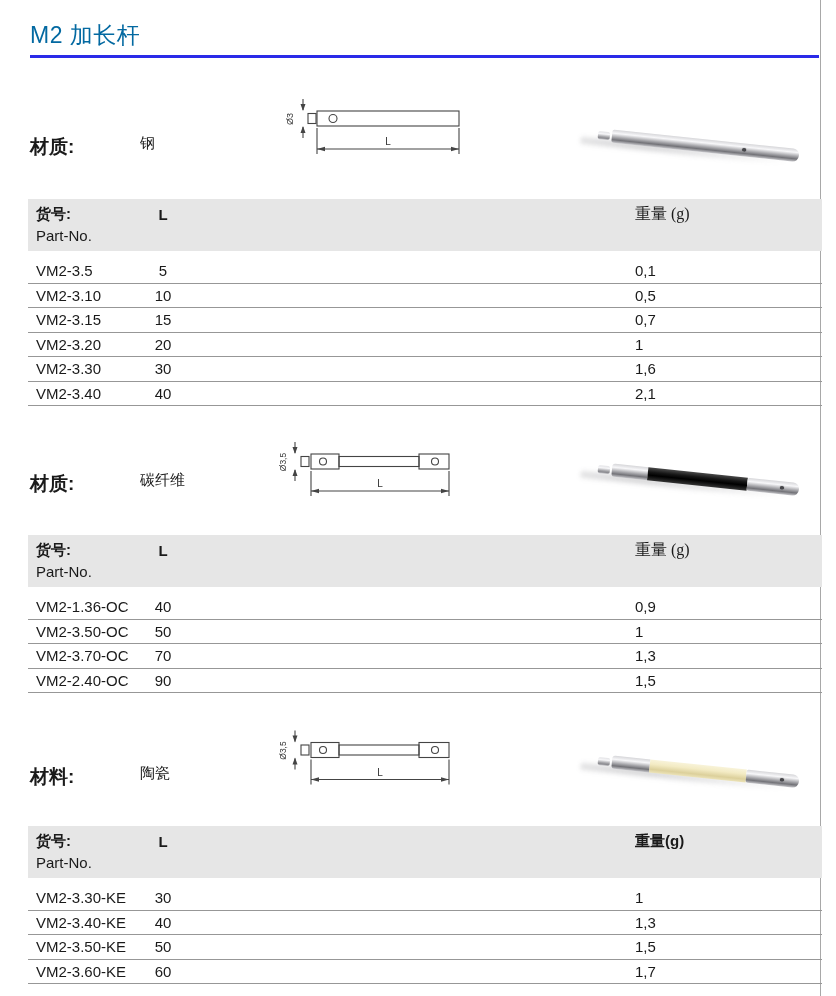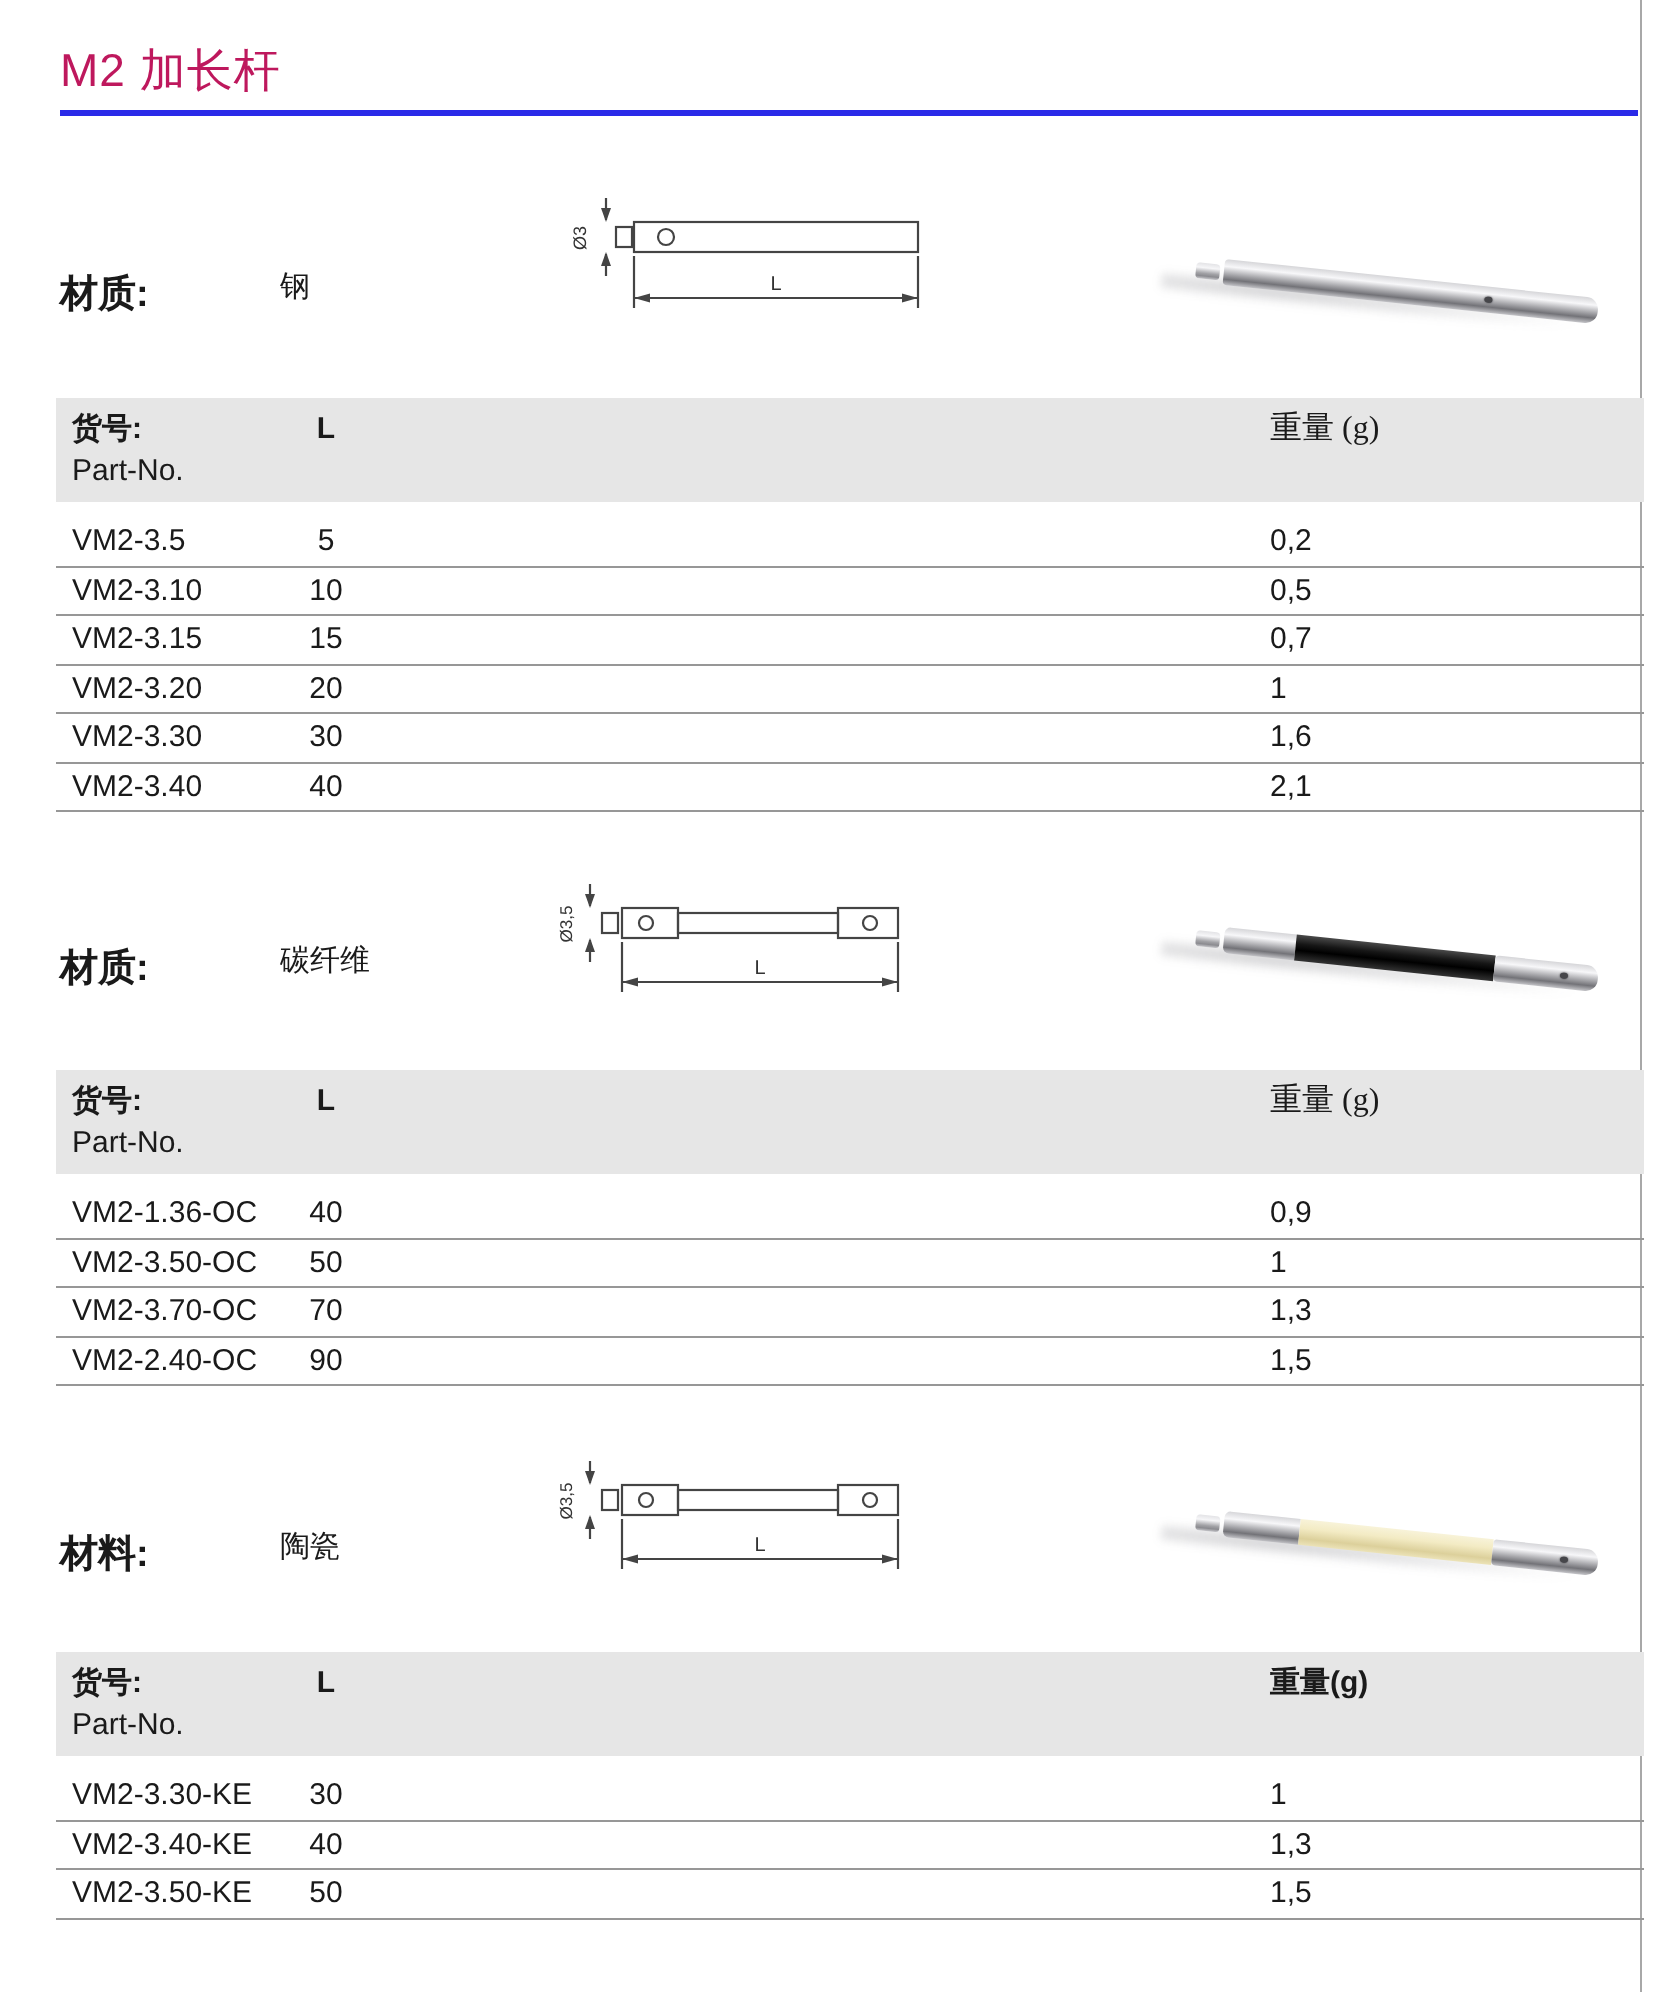--- a/index.html
+++ b/index.html
@@ -3,21 +3,21 @@
 <meta charset="utf-8">
 <style>
   * { margin:0; padding:0; box-sizing:border-box; }
   html,body { background:#ffffff; }
   .page {
     position:relative; width:836px; height:996px; background:#fff;
     font-family:"Liberation Sans", sans-serif; color:#1a1a1a; overflow:hidden;
   }
   .page-right-border { position:absolute; left:820px; top:0; width:1px; height:996px; background:#a8a8a8; }
 
-  .title { position:absolute; left:30px; top:20px; font-size:23px; letter-spacing:.5px; color:#be185d; }
+  .title { position:absolute; left:30px; top:20px; font-size:23px; letter-spacing:.5px; color:#0369a1; }
   .title-rule { position:absolute; left:30px; top:55px; width:789px; height:3px; background:#2a2ae8; }
 
   .mat-label { position:absolute; font-size:19px; font-weight:700; }
   .mat-value { position:absolute; font-size:15px; }
 
   .drawing { position:absolute; }
 
   
   .table { position:absolute; left:28px; width:794px; font-size:15px; }
   .thead { background:#e6e6e6; height:52px; padding-top:5px; }
@@ -104,21 +104,21 @@
       </div>
       <div class="thr">
         <span class="c-part">Part-No.</span>
       </div>
     </div>
     <div class="tbody">
       <div class="trow">
         <span class="c-part">VM2-3.5</span>
         <span class="c-l">5</span>
         <span class="c-sp"></span>
-        <span class="c-wt">0,2</span>
+        <span class="c-wt">0,1</span>
         <span class="c-rsp"></span>
       </div>
       <div class="trow">
         <span class="c-part">VM2-3.10</span>
         <span class="c-l">10</span>
         <span class="c-sp"></span>
         <span class="c-wt">0,5</span>
         <span class="c-rsp"></span>
       </div>
       <div class="trow">
@@ -299,15 +299,22 @@
         <span class="c-wt">1,3</span>
         <span class="c-rsp"></span>
       </div>
       <div class="trow">
         <span class="c-part">VM2-3.50-KE</span>
         <span class="c-l">50</span>
         <span class="c-sp"></span>
         <span class="c-wt">1,5</span>
         <span class="c-rsp"></span>
       </div>
+      <div class="trow">
+        <span class="c-part">VM2-3.60-KE</span>
+        <span class="c-l">60</span>
+        <span class="c-sp"></span>
+        <span class="c-wt">1,7</span>
+        <span class="c-rsp"></span>
+      </div>
     </div>
   </div>
 </div>
 
 </body></html>

